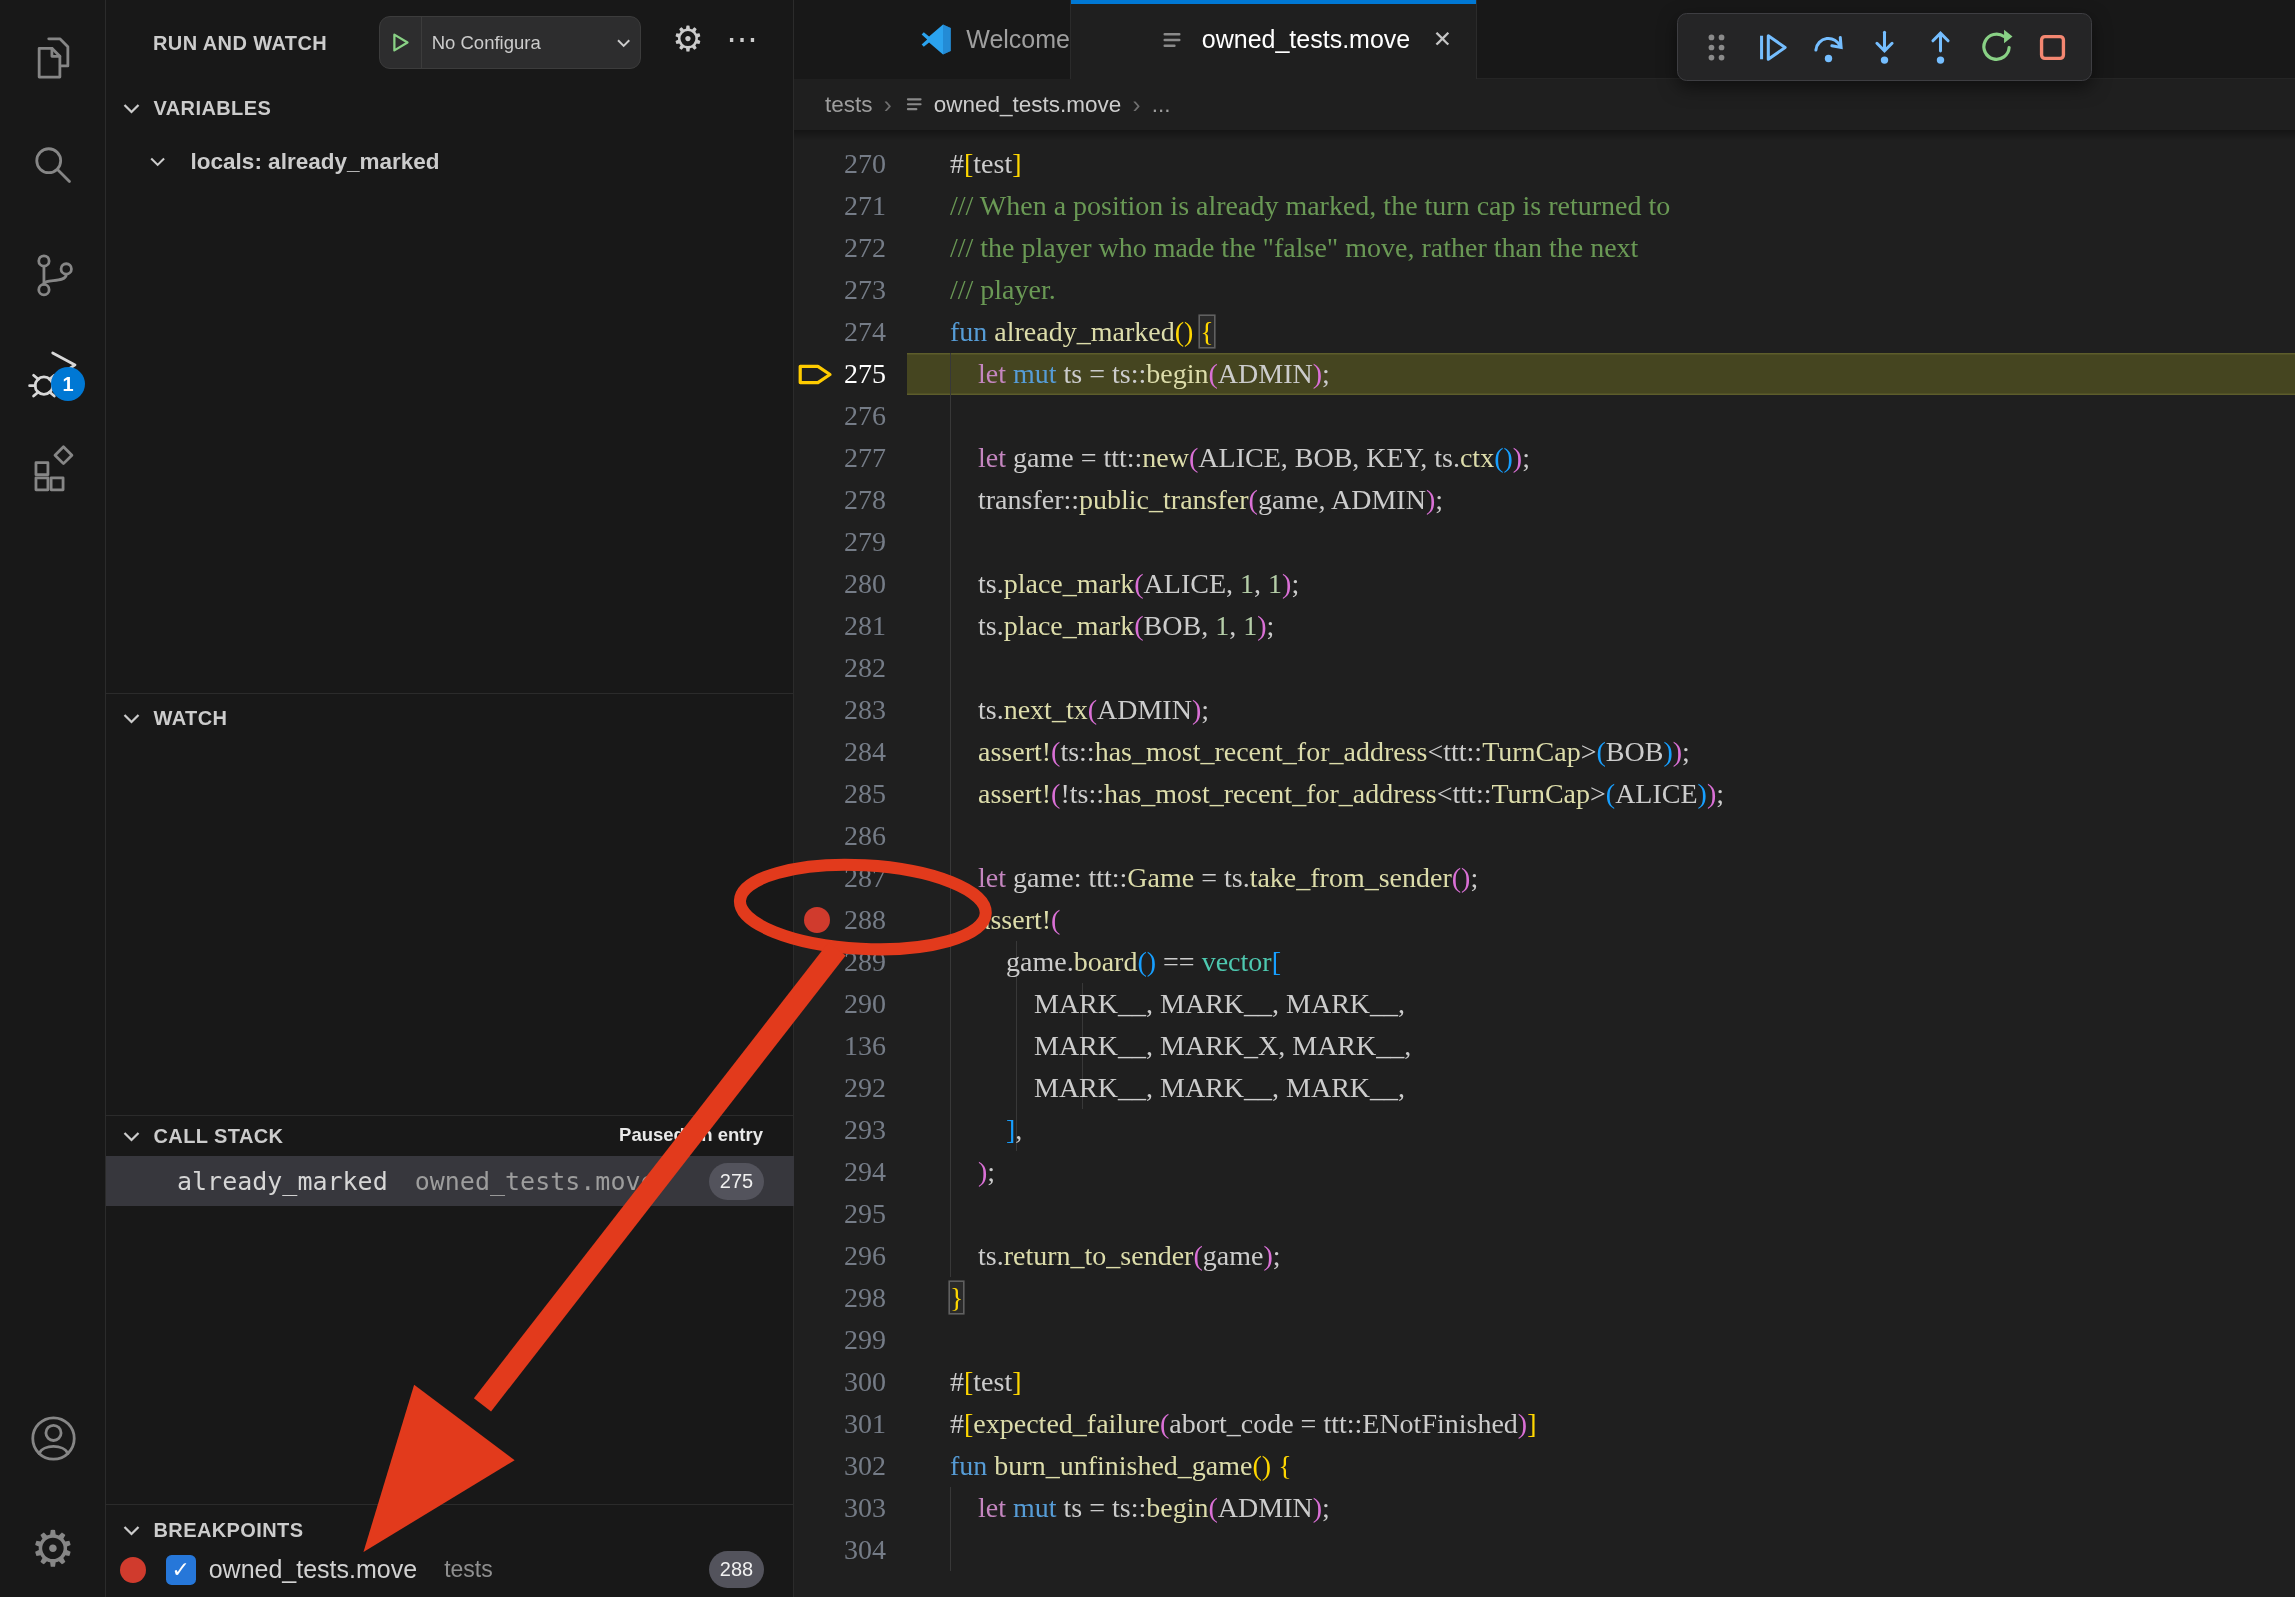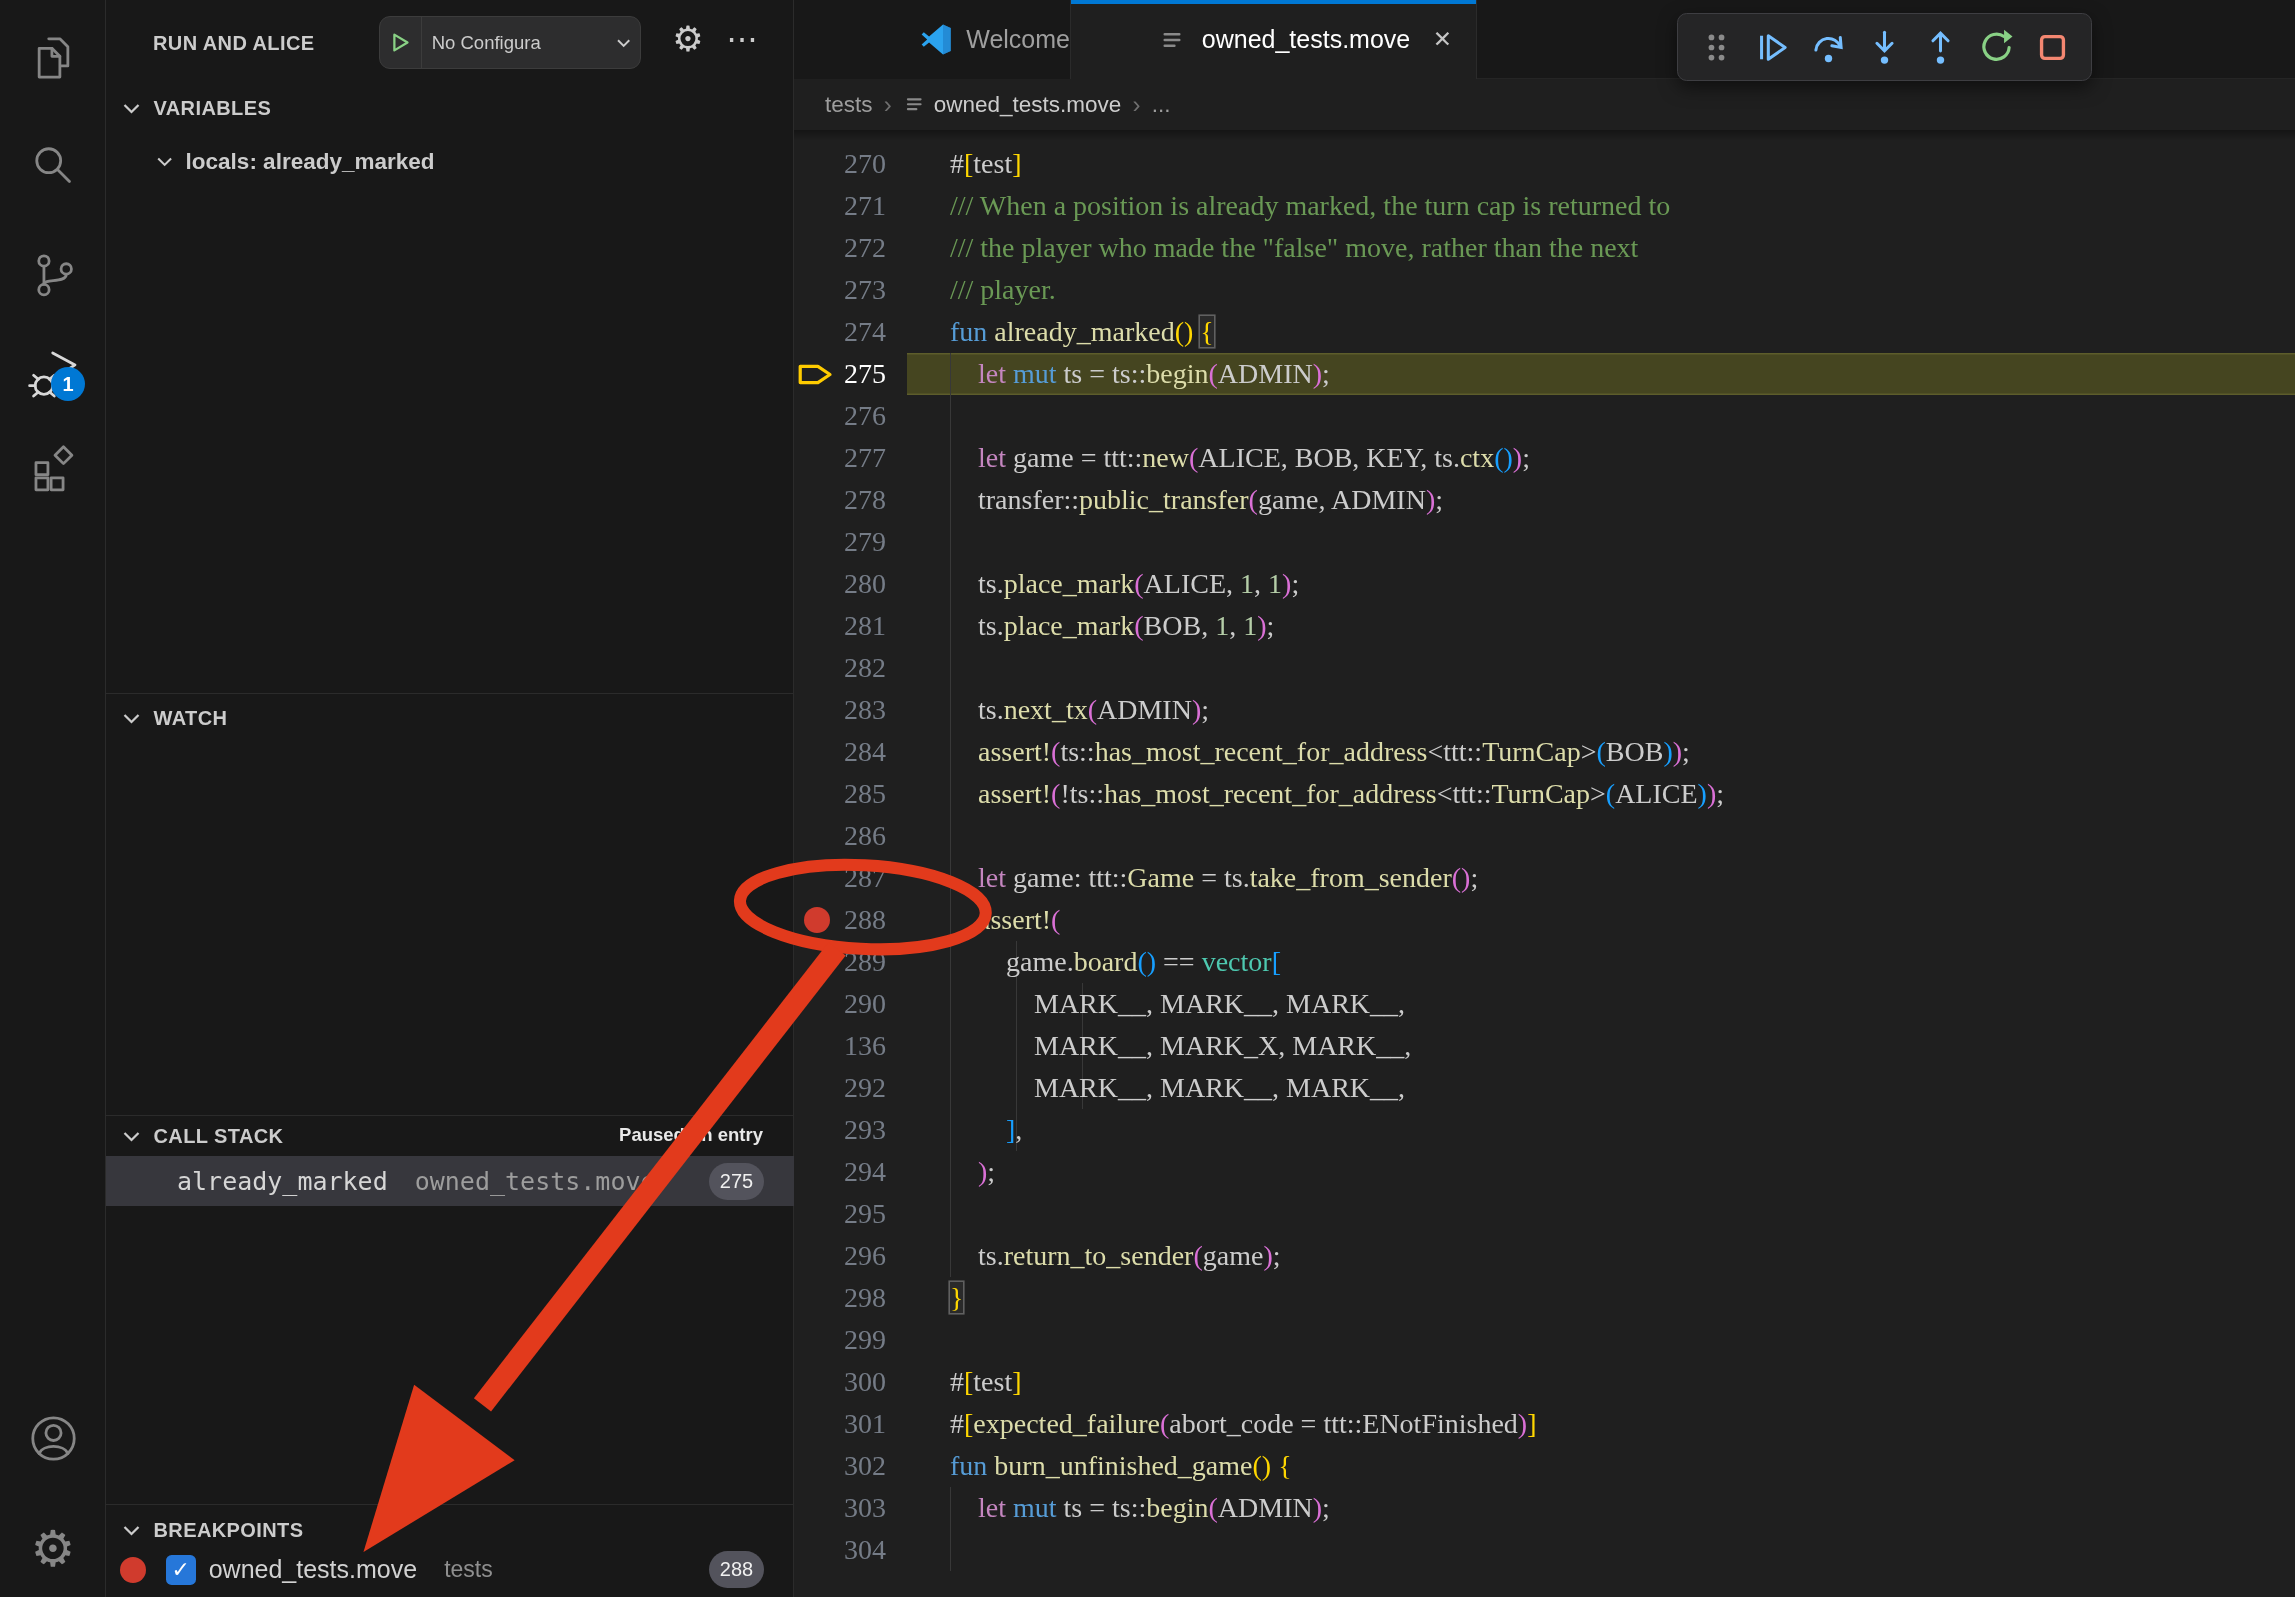--- a/index.html
+++ b/index.html
@@ -35,22 +35,22 @@
   .hdr-gear { position:absolute; left:558px; top:14.5px; width:48px; height:48px; font-size:35px;
     color:#cccccc; display:flex; align-items:center; justify-content:center; }
   .hdr-more { position:absolute; left:613px; top:14.5px; width:48px; height:48px; font-size:32px;
     color:#cccccc; display:flex; align-items:center; justify-content:center; letter-spacing:1.6px; }
 
   .sect-hdr { position:absolute; left:0; width:688px; height:40px; display:flex; align-items:center; }
   .sect-chev { margin-left:14.5px; width:21px; height:21px; }
   .sect-label { margin-left:12px; font-size:20px; font-weight:700; letter-spacing:0.4px; color:#cccccc; }
   .sect-div { position:absolute; left:0; width:688px; height:0; border-top:1.6px solid #2b2b2b; }
 
-  .locals-row { position:absolute; left:11px; top:142px; width:688px; height:40px;
-    display:flex; align-items:center; }
+  .locals-row { position:absolute; left:4px; top:142px; width:688px; height:40px;
+    display:flex; align-items:center;gap:12px; }
   .locals-chev { margin-left:38px; width:19.3px; height:19.3px; }
   .locals-label { margin-left:11.3px; font-size:22.5px; font-weight:700; color:#cccccc; }
 
   .cs-status { position:absolute; right:30px; top:1124px; font-size:18.5px; font-weight:700; color:#e8e8e8; }
   .cs-row { position:absolute; left:0; top:1156px; width:688px; height:50px; background:#37373d;
     display:flex; align-items:center; }
   .cs-name { margin-left:71px; font-family:"DejaVu Sans Mono",monospace; font-size:25px; color:#d6d6d6; }
   .cs-file { margin-left:27px; font-family:"DejaVu Sans Mono",monospace; font-size:25px; color:#9d9d9d; }
   .badge { position:absolute; right:30px; width:55px; height:37px; border-radius:18.5px;
     background:#53535c; color:#f0f0f0; font-size:20px; display:flex; align-items:center;
@@ -161,21 +161,21 @@
         <svg viewBox="0 0 64 64" fill="none" stroke="currentColor" stroke-width="3.5" stroke-linecap="round" stroke-linejoin="round">
           <circle cx="32" cy="32" r="26"></circle>
           <circle cx="32" cy="25" r="9.5"></circle>
           <path d="M14 51 C19 39 45 39 50 51"></path>
         </svg>
       </div>
       <div class="act-icon act-gear" style="top: 1523px;">⚙</div>
     </nav>
 
   <aside id="sidebar">
-    <div class="side-title">RUN AND ALICE</div>
+    <div class="side-title">RUN AND WATCH</div>
 
     <div class="cfg-btn">
       <span class="cfg-play">
         <svg width="21" height="21" viewBox="0 0 24 24">
             <path d="M5 3 L20 12 L5 21 Z" fill="none" stroke="#89D185" stroke-width="2.6" stroke-linejoin="round"></path>
           </svg>
       </span>
       <span class="cfg-label">No Configura</span>
       <span class="cfg-chev">
         <svg width="19.3" height="19.3" viewBox="0 0 24 24">

